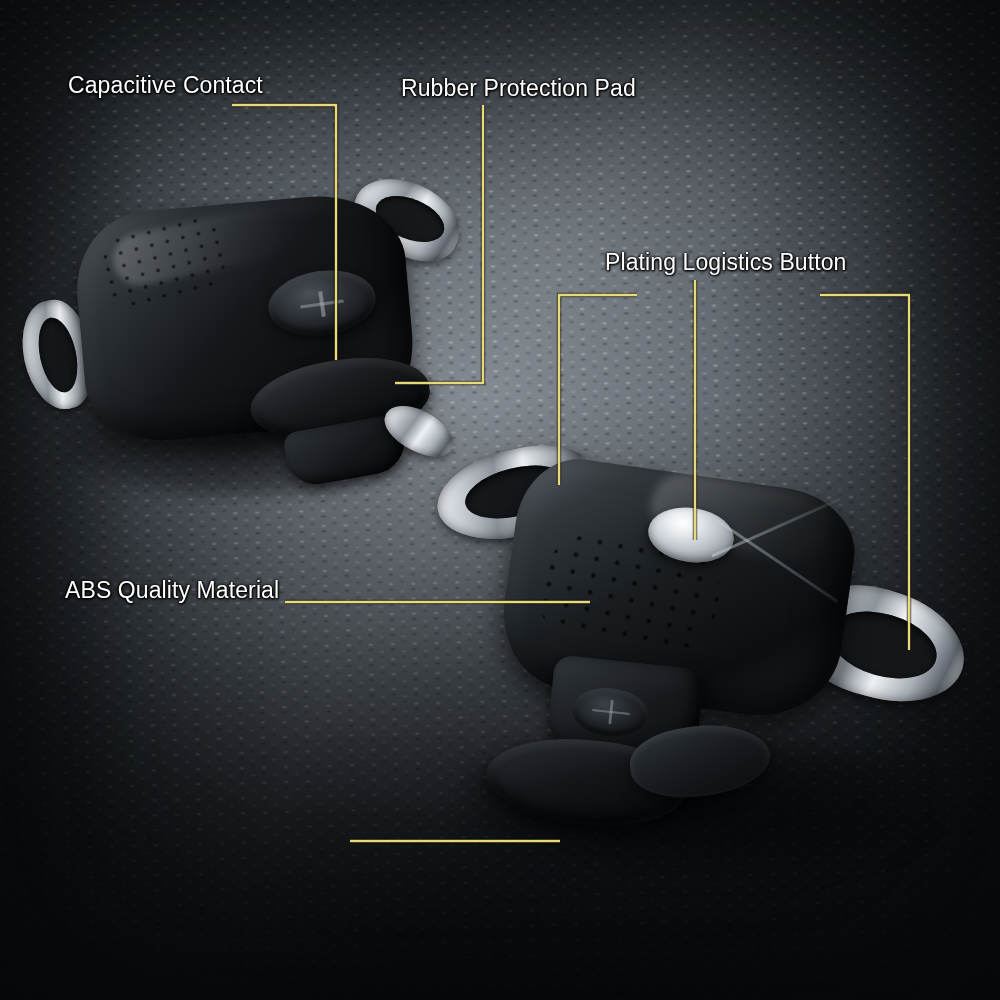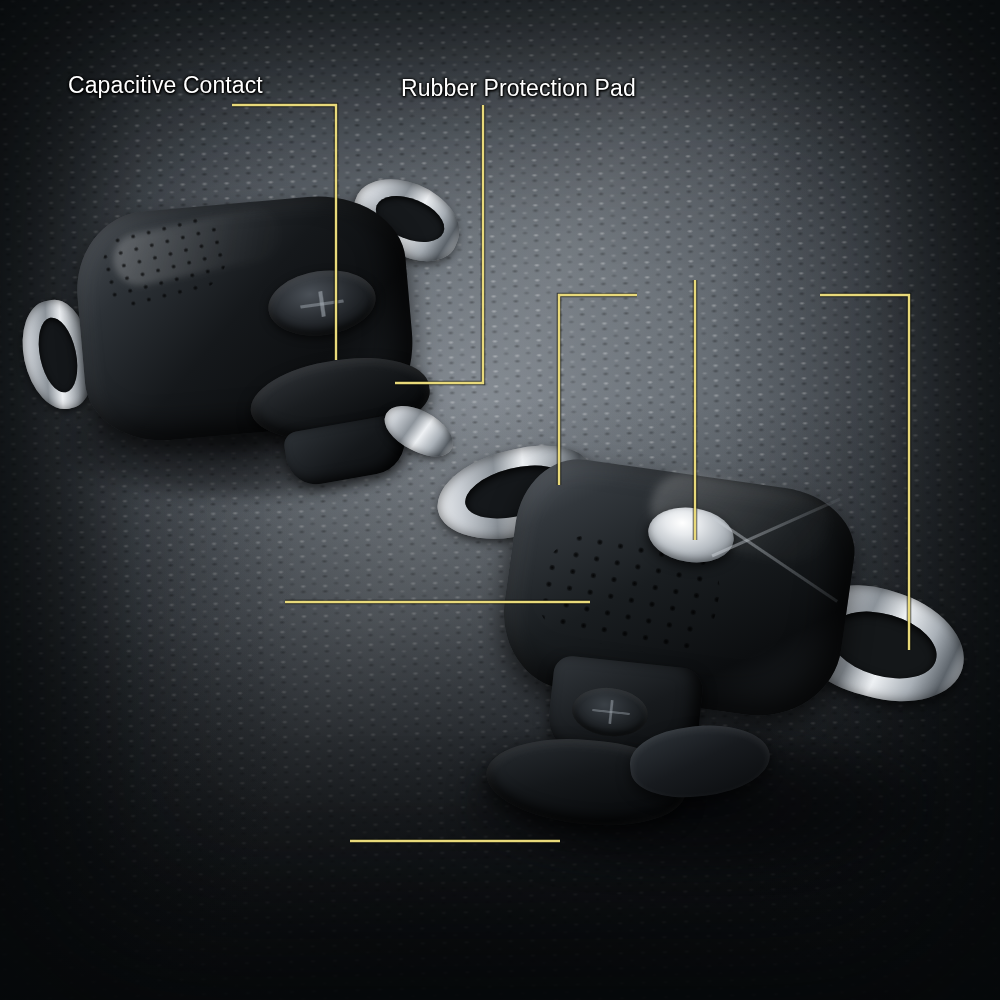--- a/index.html
+++ b/index.html
@@ -283,16 +283,18 @@
           <path d="M 285 602 H 590"></path>
           <path d="M 350 841 H 560"></path>
         </g>
       </g>
     </svg>
 
     <div class="label" style="left:68px;top:85px;transform:translateY(-50%);">Capacitive Contact</div>
 
     <div class="label" style="left:370px;top:88px;transform:translateY(-50%);margin-left:31px;">Rubber Protection Pad</div>
 
-
+    <div class="label" style="left:605px;top:262px;transform:translateY(-50%);">Plating Logistics Button</div>
+
+    <div class="label" style="left:65px;top:590px;transform:translateY(-50%);">ABS Quality Material</div>
 
   </div>
 </div>
 
 </body></html>

